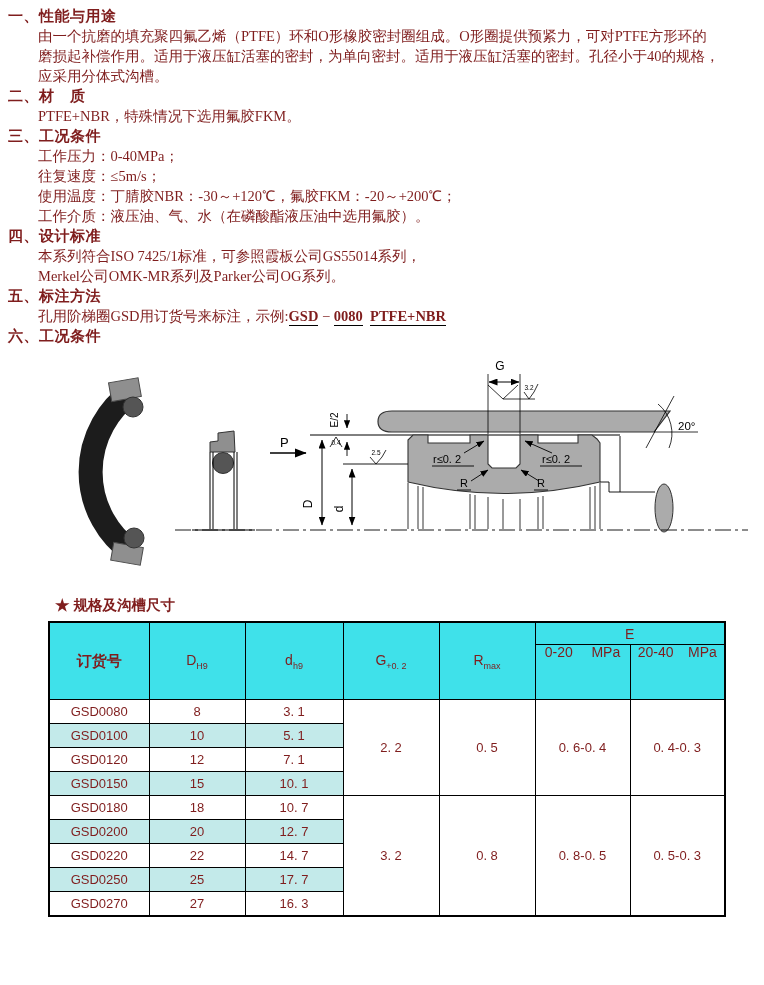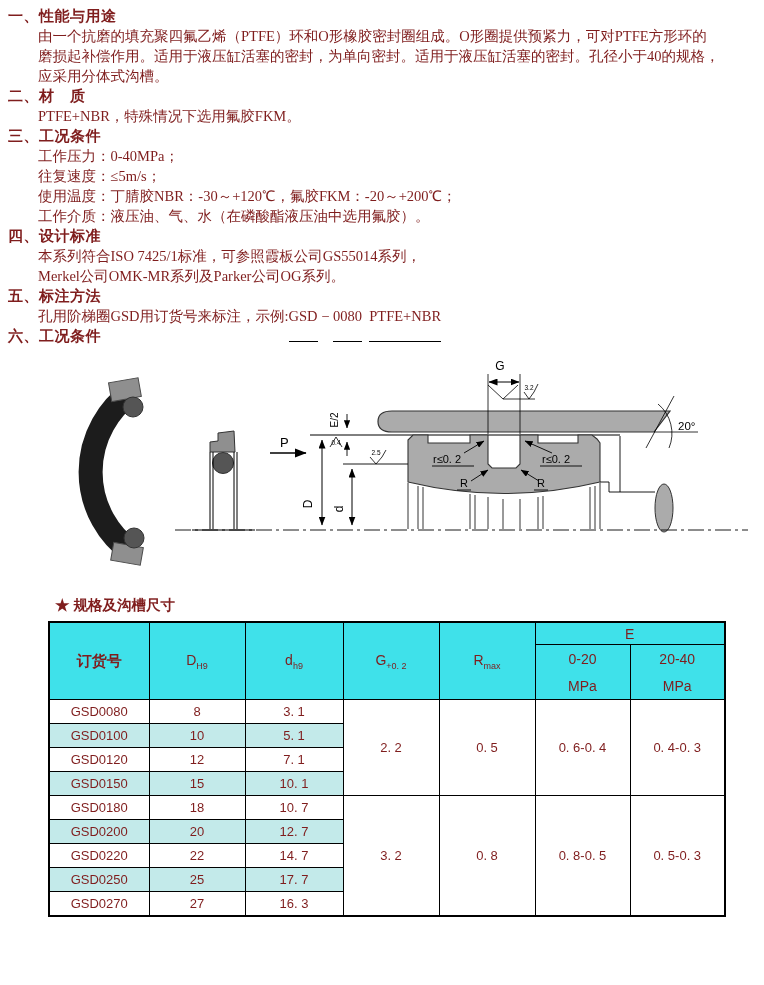--- a/index.html
+++ b/index.html
@@ -1,36 +1,36 @@
 <!DOCTYPE html>
 <html><head>
 <meta charset="utf-8">
 <style>
   html,body { margin:0; padding:0; background:#fff; }
   .page { position:relative; width:764px; height:985px; background:#fff; color:#7f1d1d;
           font-family:"Liberation Serif",serif; overflow:hidden; }
   .sec-head { font-family:"Liberation Sans",sans-serif; font-weight:bold;
               font-size:15px; line-height:20px; margin-left:8px; letter-spacing:.5px; }
   .bodyline { font-size:14.5px; line-height:20px; margin-left:38px; white-space:nowrap; }
-  .u { border-bottom:1px solid #000; padding-bottom:17px; }
+  .u { border-bottom:1px solid #000; padding-bottom:1px;font-weight:bold; }
   .marking-wrap { position:relative; height:84px; }
   .marking-wrap svg { position:absolute; left:0; top:2px; }
   .marking-label { font-size:14.5px; }
   .diagram-wrap { margin:8px 0 0 40px; }
   svg text { font-family:"Liberation Sans",sans-serif; fill:#000; }
   .star { font-family:"Liberation Sans",sans-serif; font-weight:bold;
           font-size:14.5px; margin:8px 0 6px 55px; }
   table.spec { border-collapse:collapse; border:2px solid #000; margin-left:48px;
                table-layout:fixed; width:676px; font-family:"Liberation Sans",sans-serif; }
   .spec th, .spec td { border:1px solid #000; text-align:center; padding:0; font-weight:normal; }
   .spec thead th { font-size:14px; }
   .spec .order-h { font-weight:bold; font-size:15px; }
   .spec sub { font-size:9px; }
   .spec td { height:23px; font-size:13px;margin-top:36px; }
-  .e-cell { height:54px; display:flex; flex-direction:column; justify-content:space-around; }
+  .e-cell { height:54px; display:flex; flex-direction:row; justify-content:space-around; }
   .e-cell div { line-height:14px; }
   .h1row th { height:21px; }
 </style>
 </head>
 <body>
 
 <div class="page">
 
   <div style="padding-top:6px;">
     <div class="sec-head"><span>一、</span><span>性能与用途</span></div>

